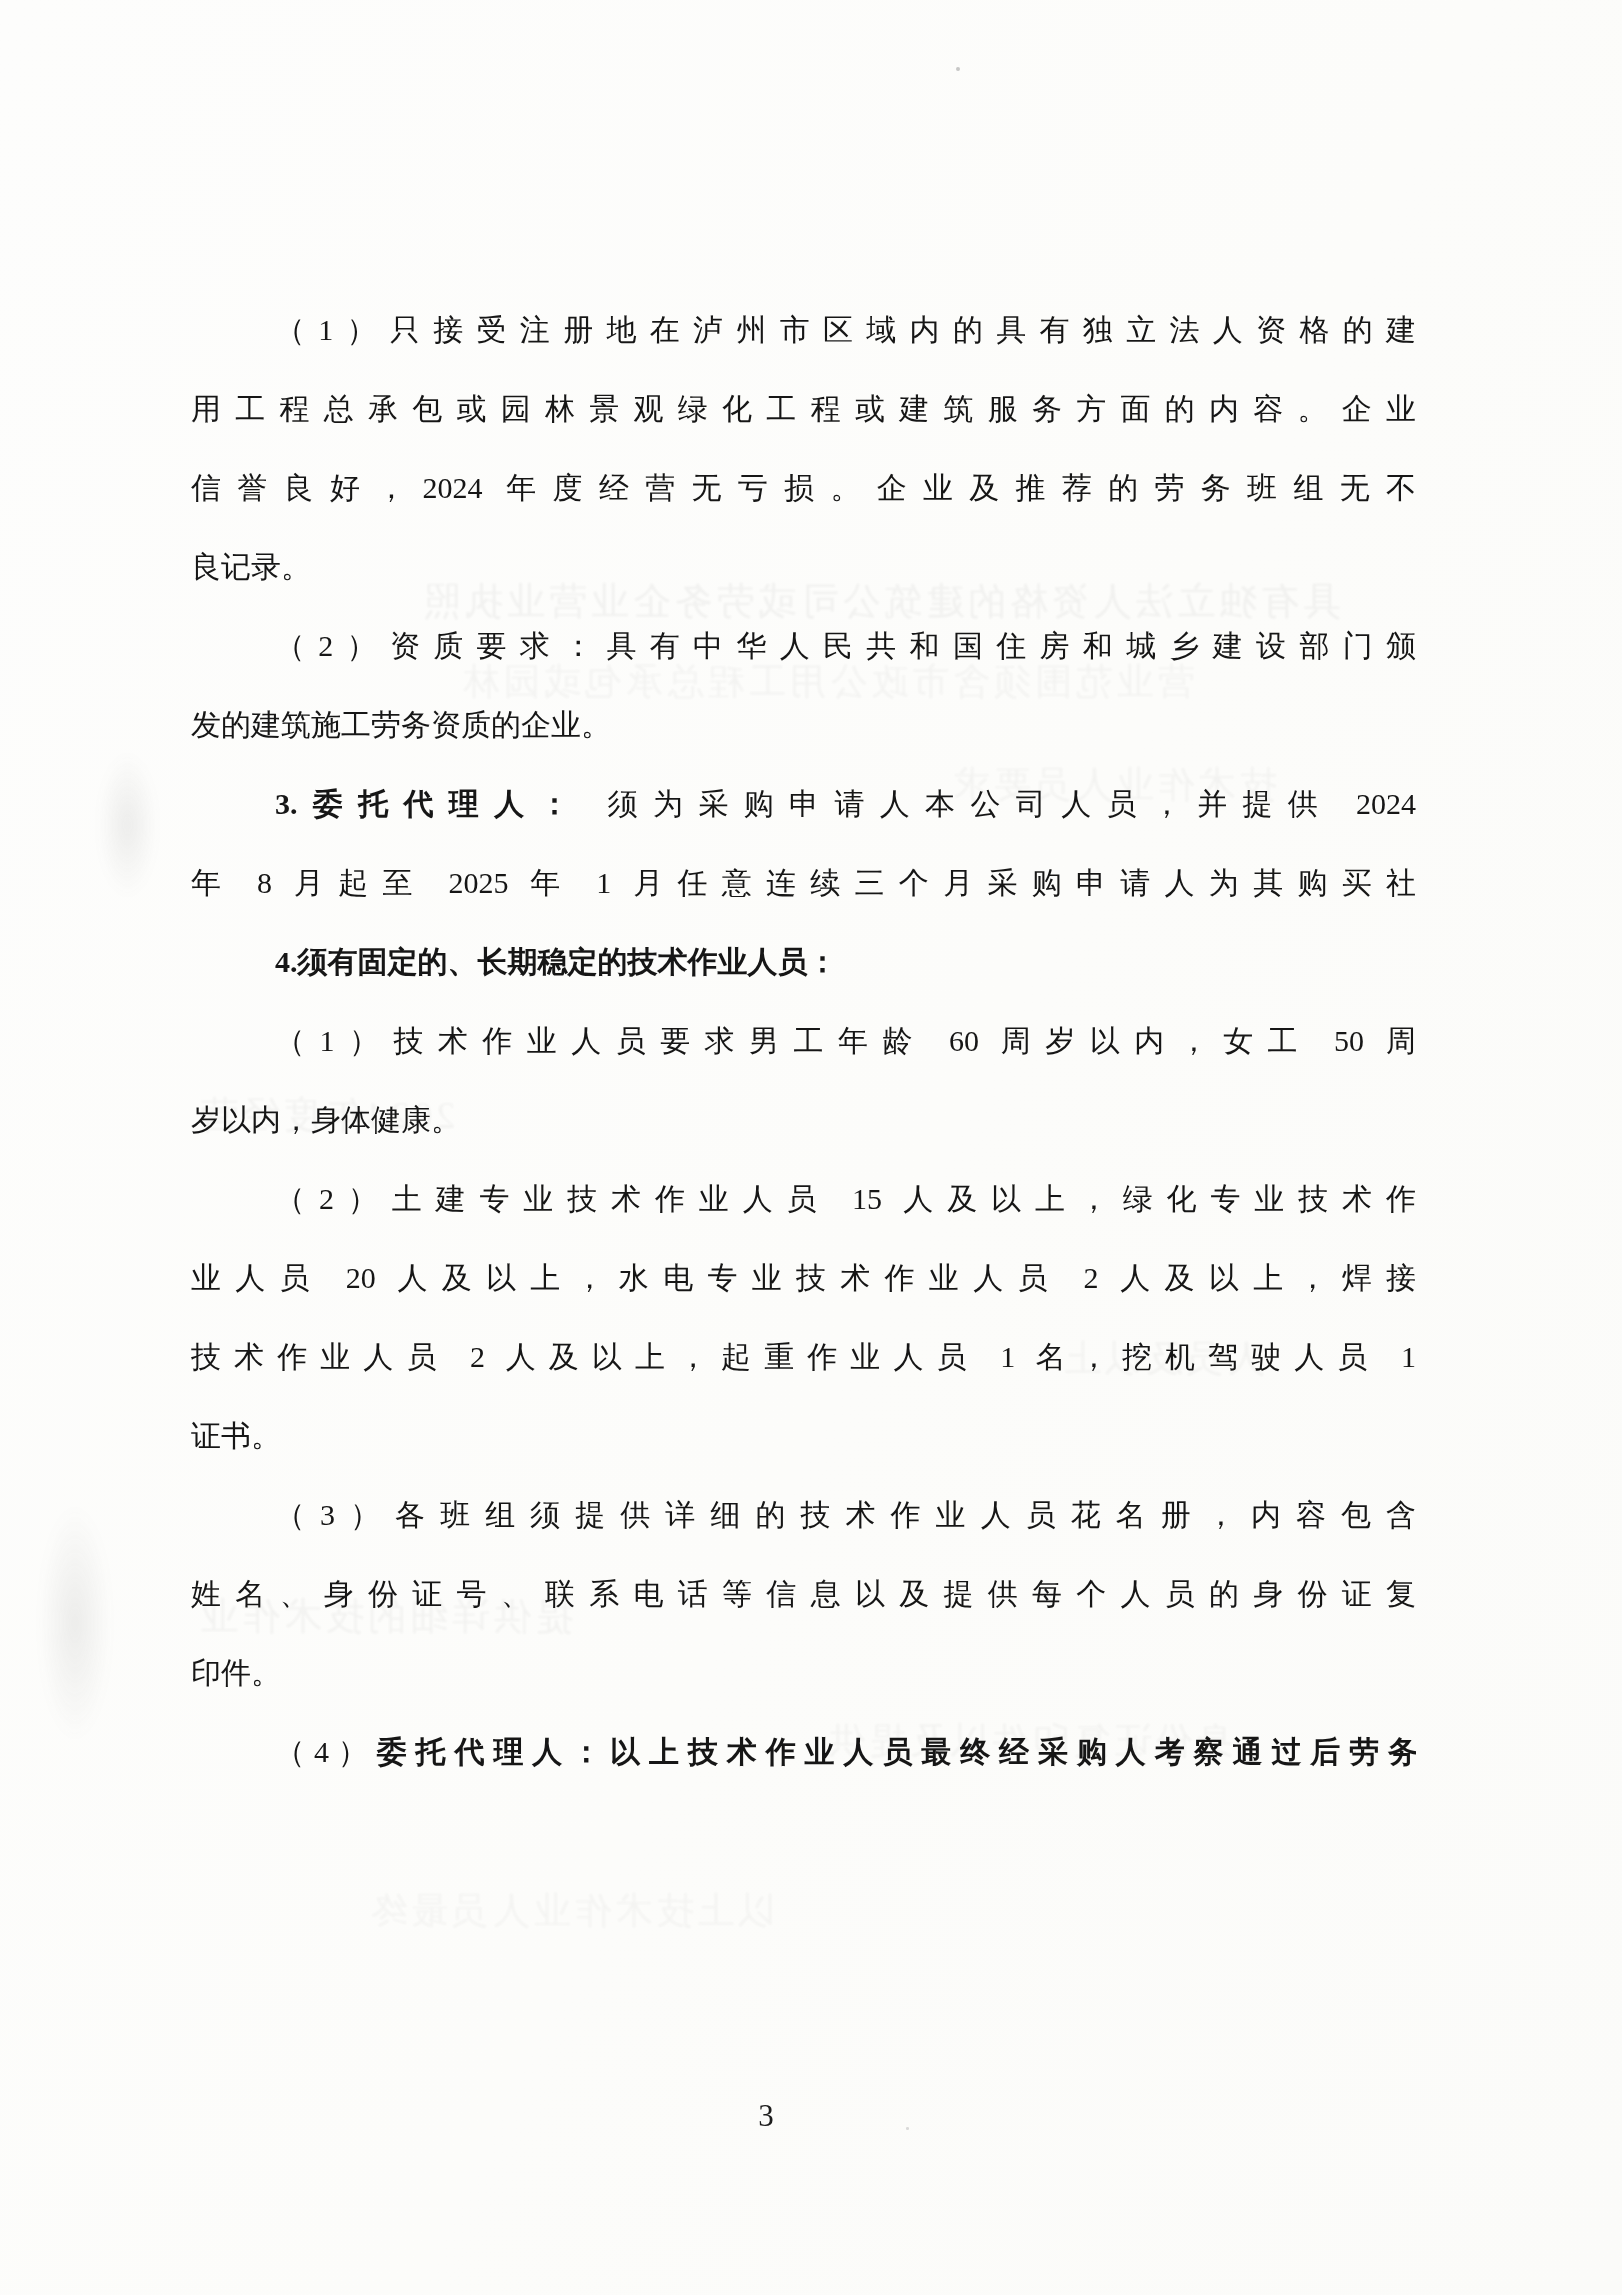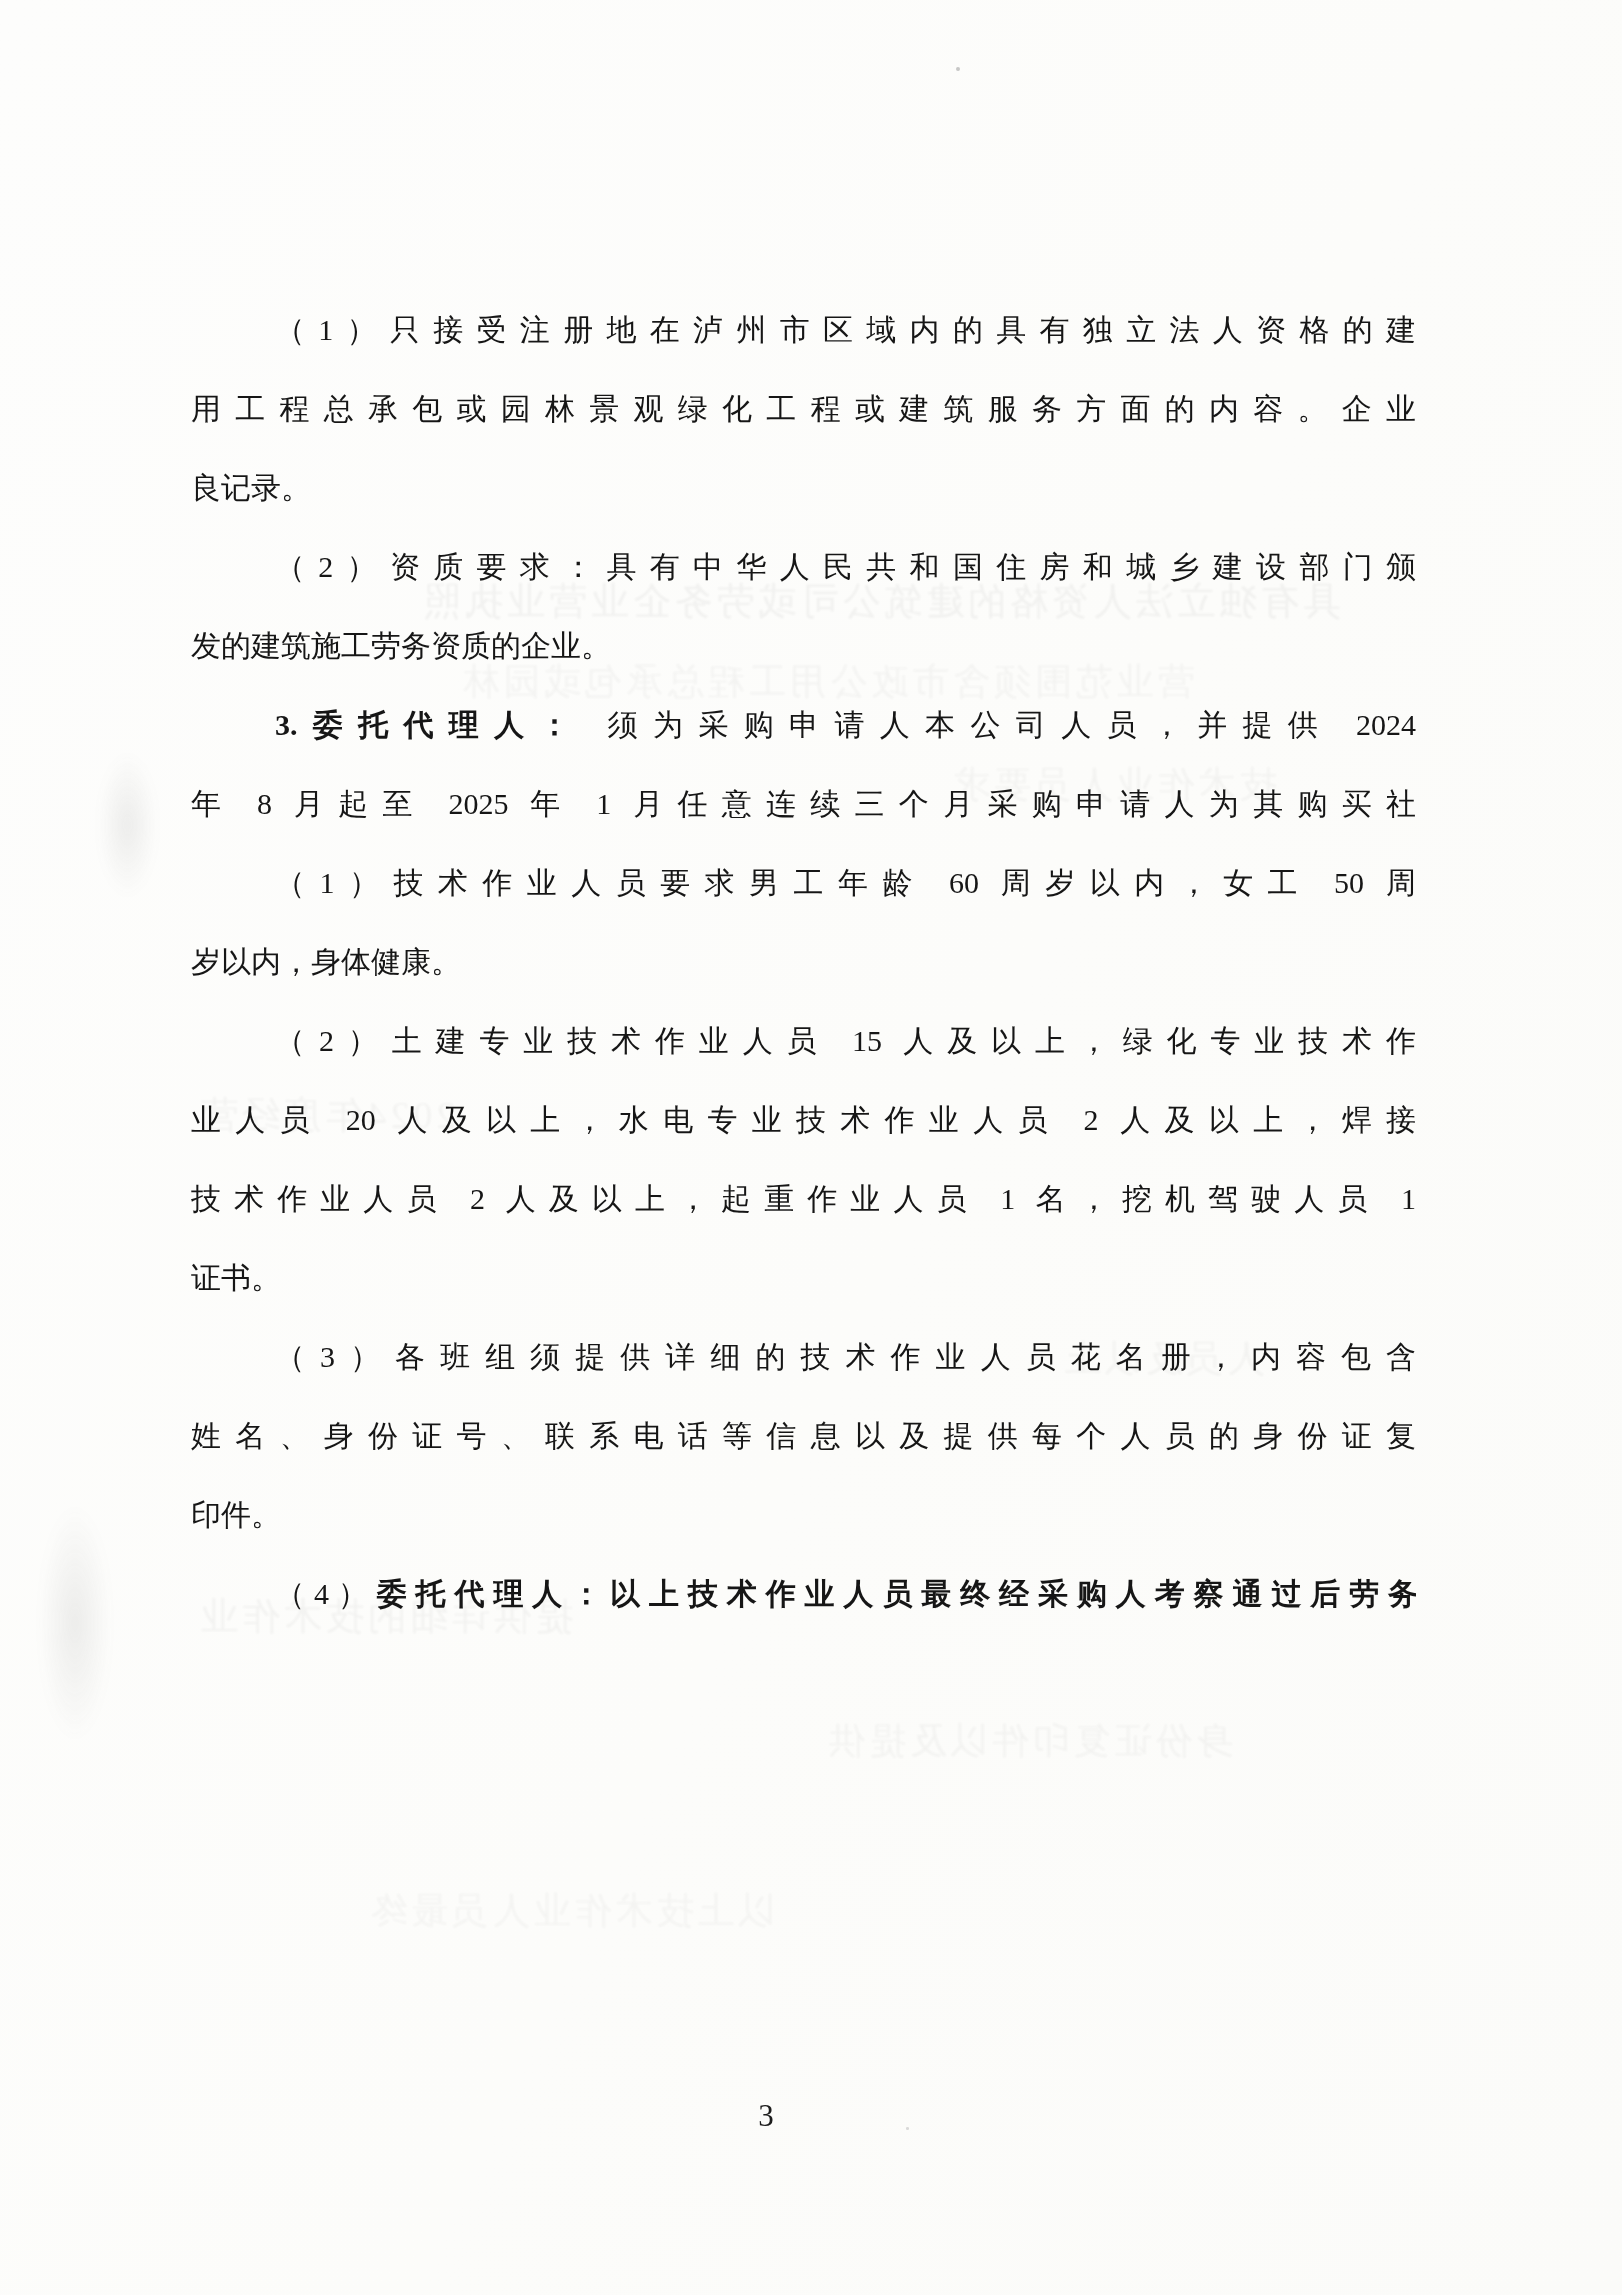--- a/index.html
+++ b/index.html
@@ -67,29 +67,33 @@
 </style>
 </head>
 <body>
 
 <div class="page">
 
   <div class="text-block" id="paragraphs">
       <div class="para">
         <div class="line indent"><span>（1）只接受注册地在泸州市区域内的具有独立法人资格的建</span></div>
         <div class="line"><span>用工程总承包或园林景观绿化工程或建筑服务方面的内容。企业</span></div>
+        <div class="line"><span>信誉良好，2024 年度经营无亏损。企业及推荐的劳务班组无不</span></div>
         <div class="line nj"><span>良记录。</span></div>
       </div>
       <div class="para">
         <div class="line indent"><span>（2）资质要求：具有中华人民共和国住房和城乡建设部门颁</span></div>
         <div class="line nj"><span>发的建筑施工劳务资质的企业。</span></div>
       </div>
       <div class="para">
         <div class="line indent"><span class="b">3.委托代理人：</span><span> 须为采购申请人本公司人员，并提供 2024</span></div>
         <div class="line"><span>年 8 月起至 2025 年 1 月任意连续三个月采购申请人为其购买社</span></div>
+      </div>
+      <div class="para">
+        <div class="line nj indent"><span class="b">4.须有固定的、长期稳定的技术作业人员：</span></div>
       </div>
       <div class="para">
         <div class="line indent"><span>（1）技术作业人员要求男工年龄 60 周岁以内，女工 50 周</span></div>
         <div class="line nj"><span>岁以内，身体健康。</span></div>
       </div>
       <div class="para">
         <div class="line indent"><span>（2）土建专业技术作业人员 15 人及以上，绿化专业技术作</span></div>
         <div class="line"><span>业人员 20 人及以上，水电专业技术作业人员 2 人及以上，焊接</span></div>
         <div class="line"><span>技术作业人员 2 人及以上，起重作业人员 1 名，挖机驾驶人员 1</span></div>
         <div class="line nj"><span>证书。</span></div>

